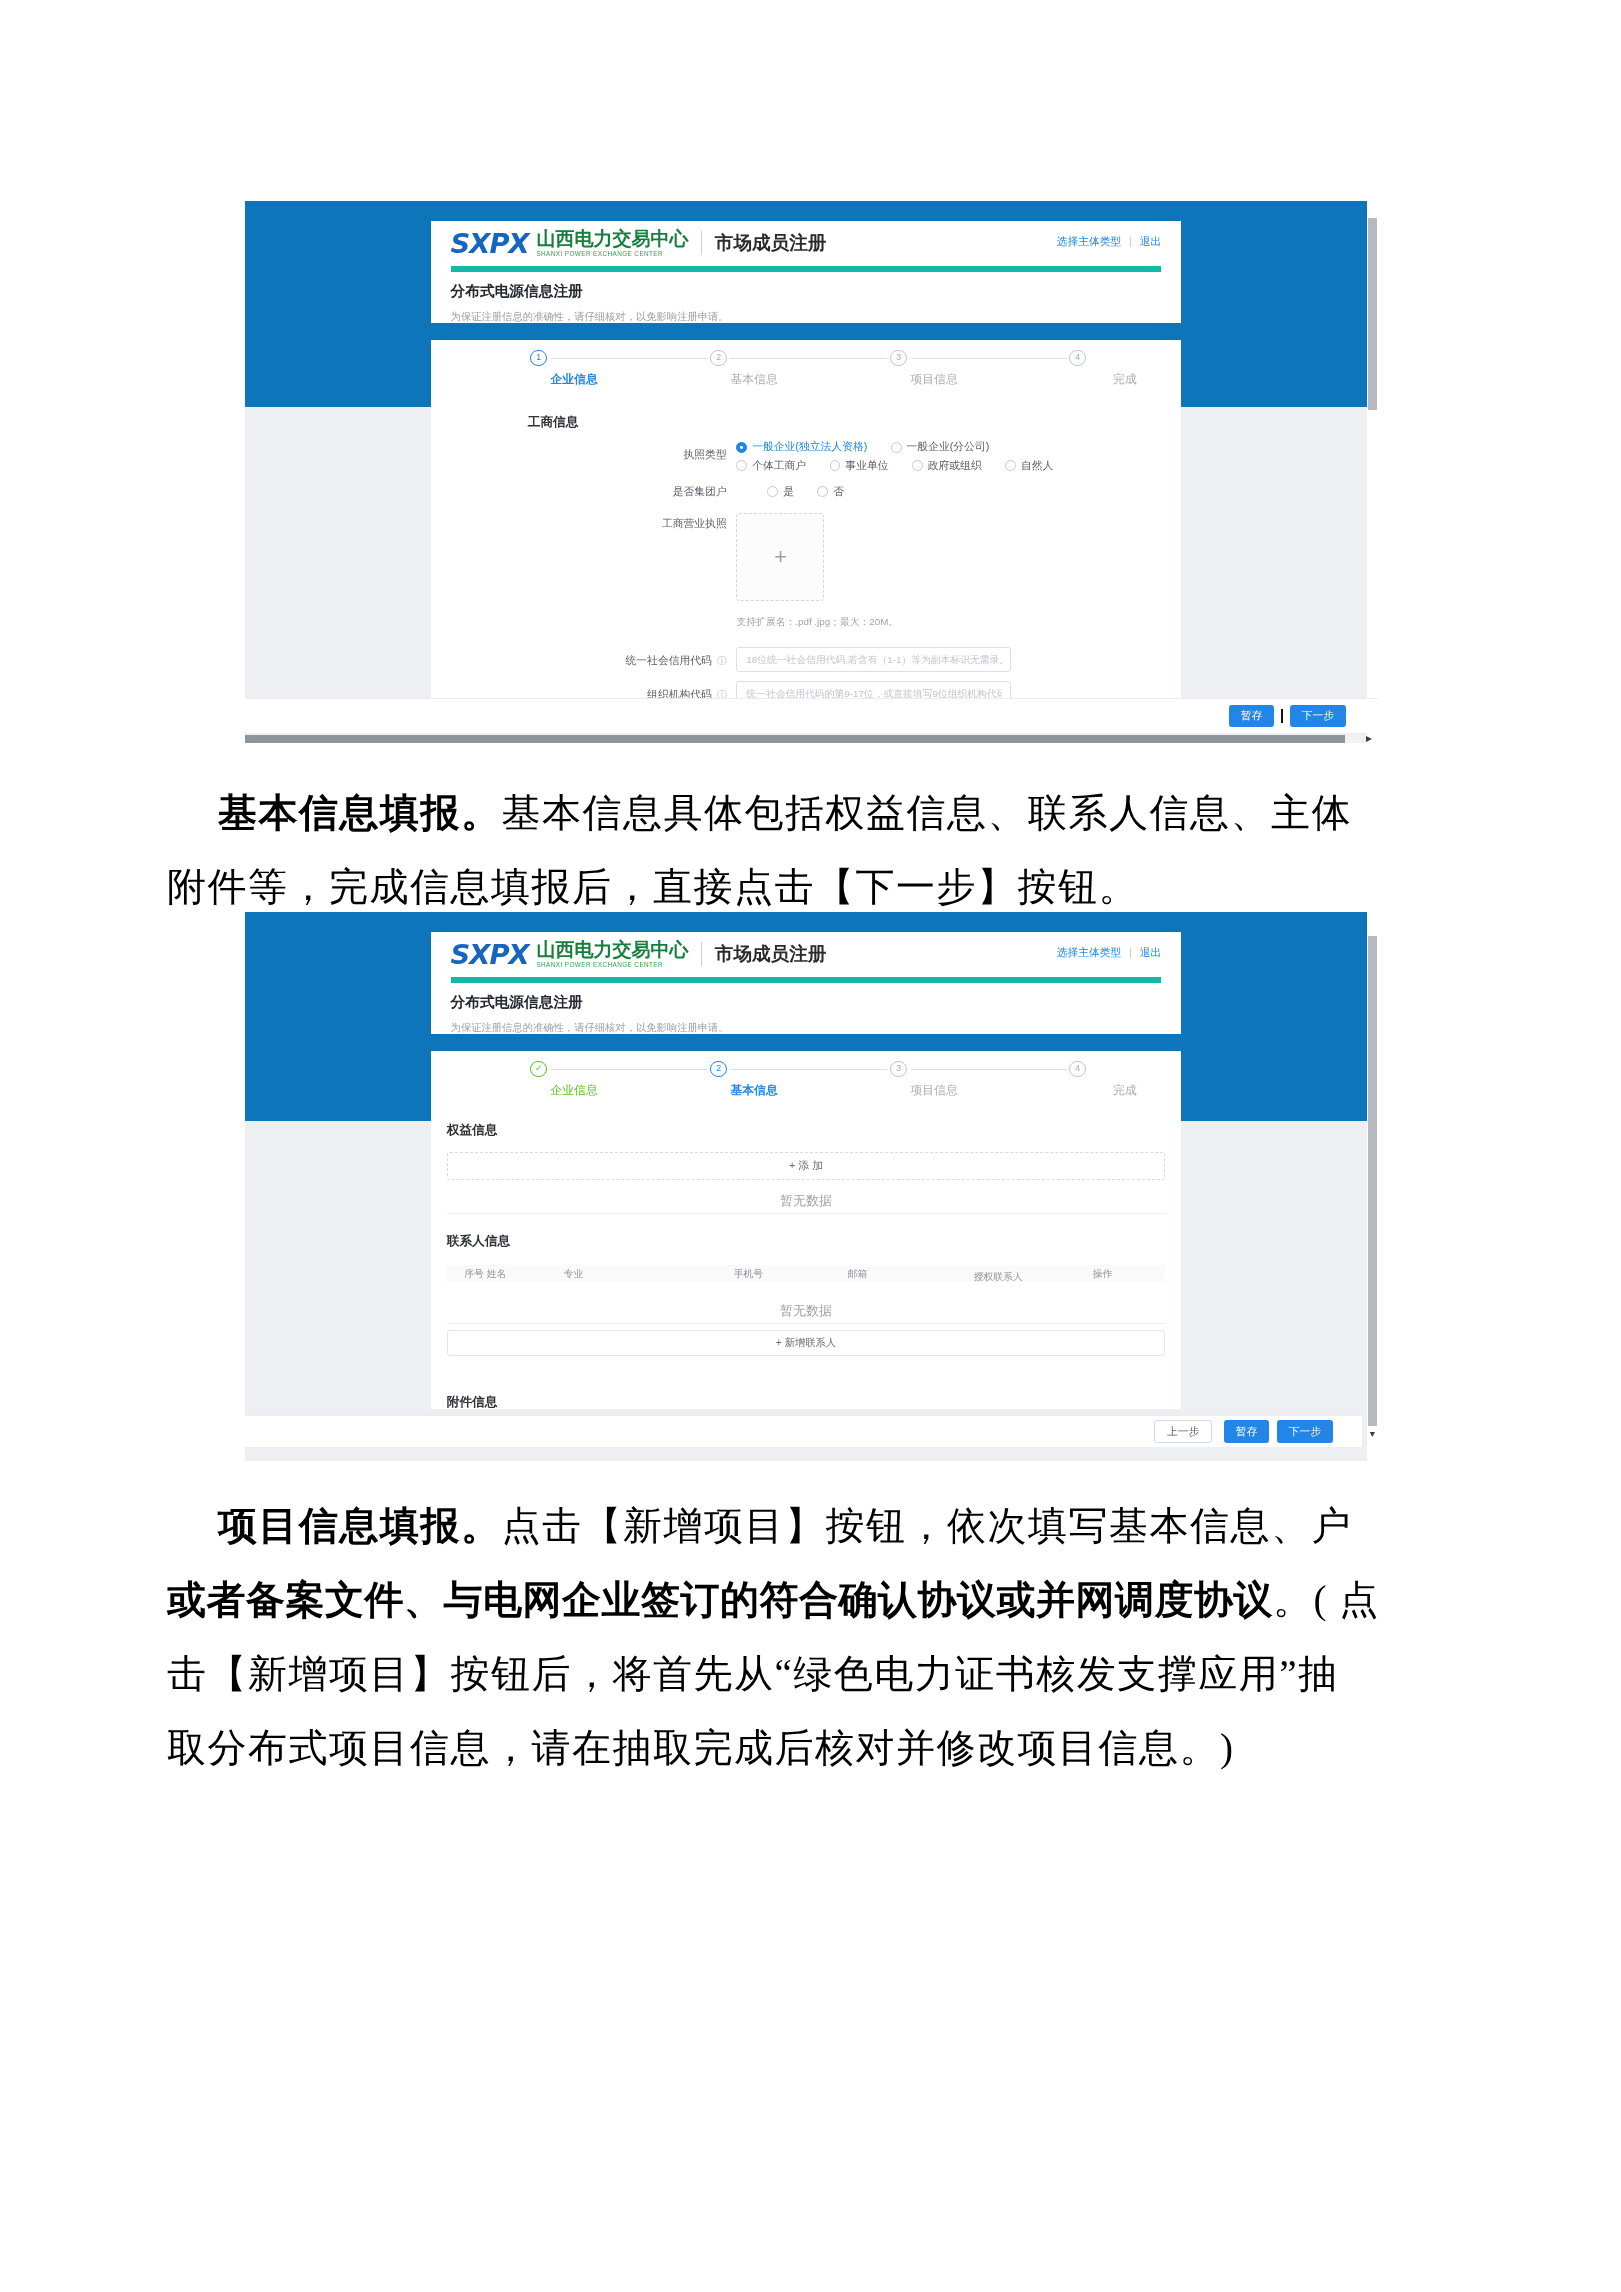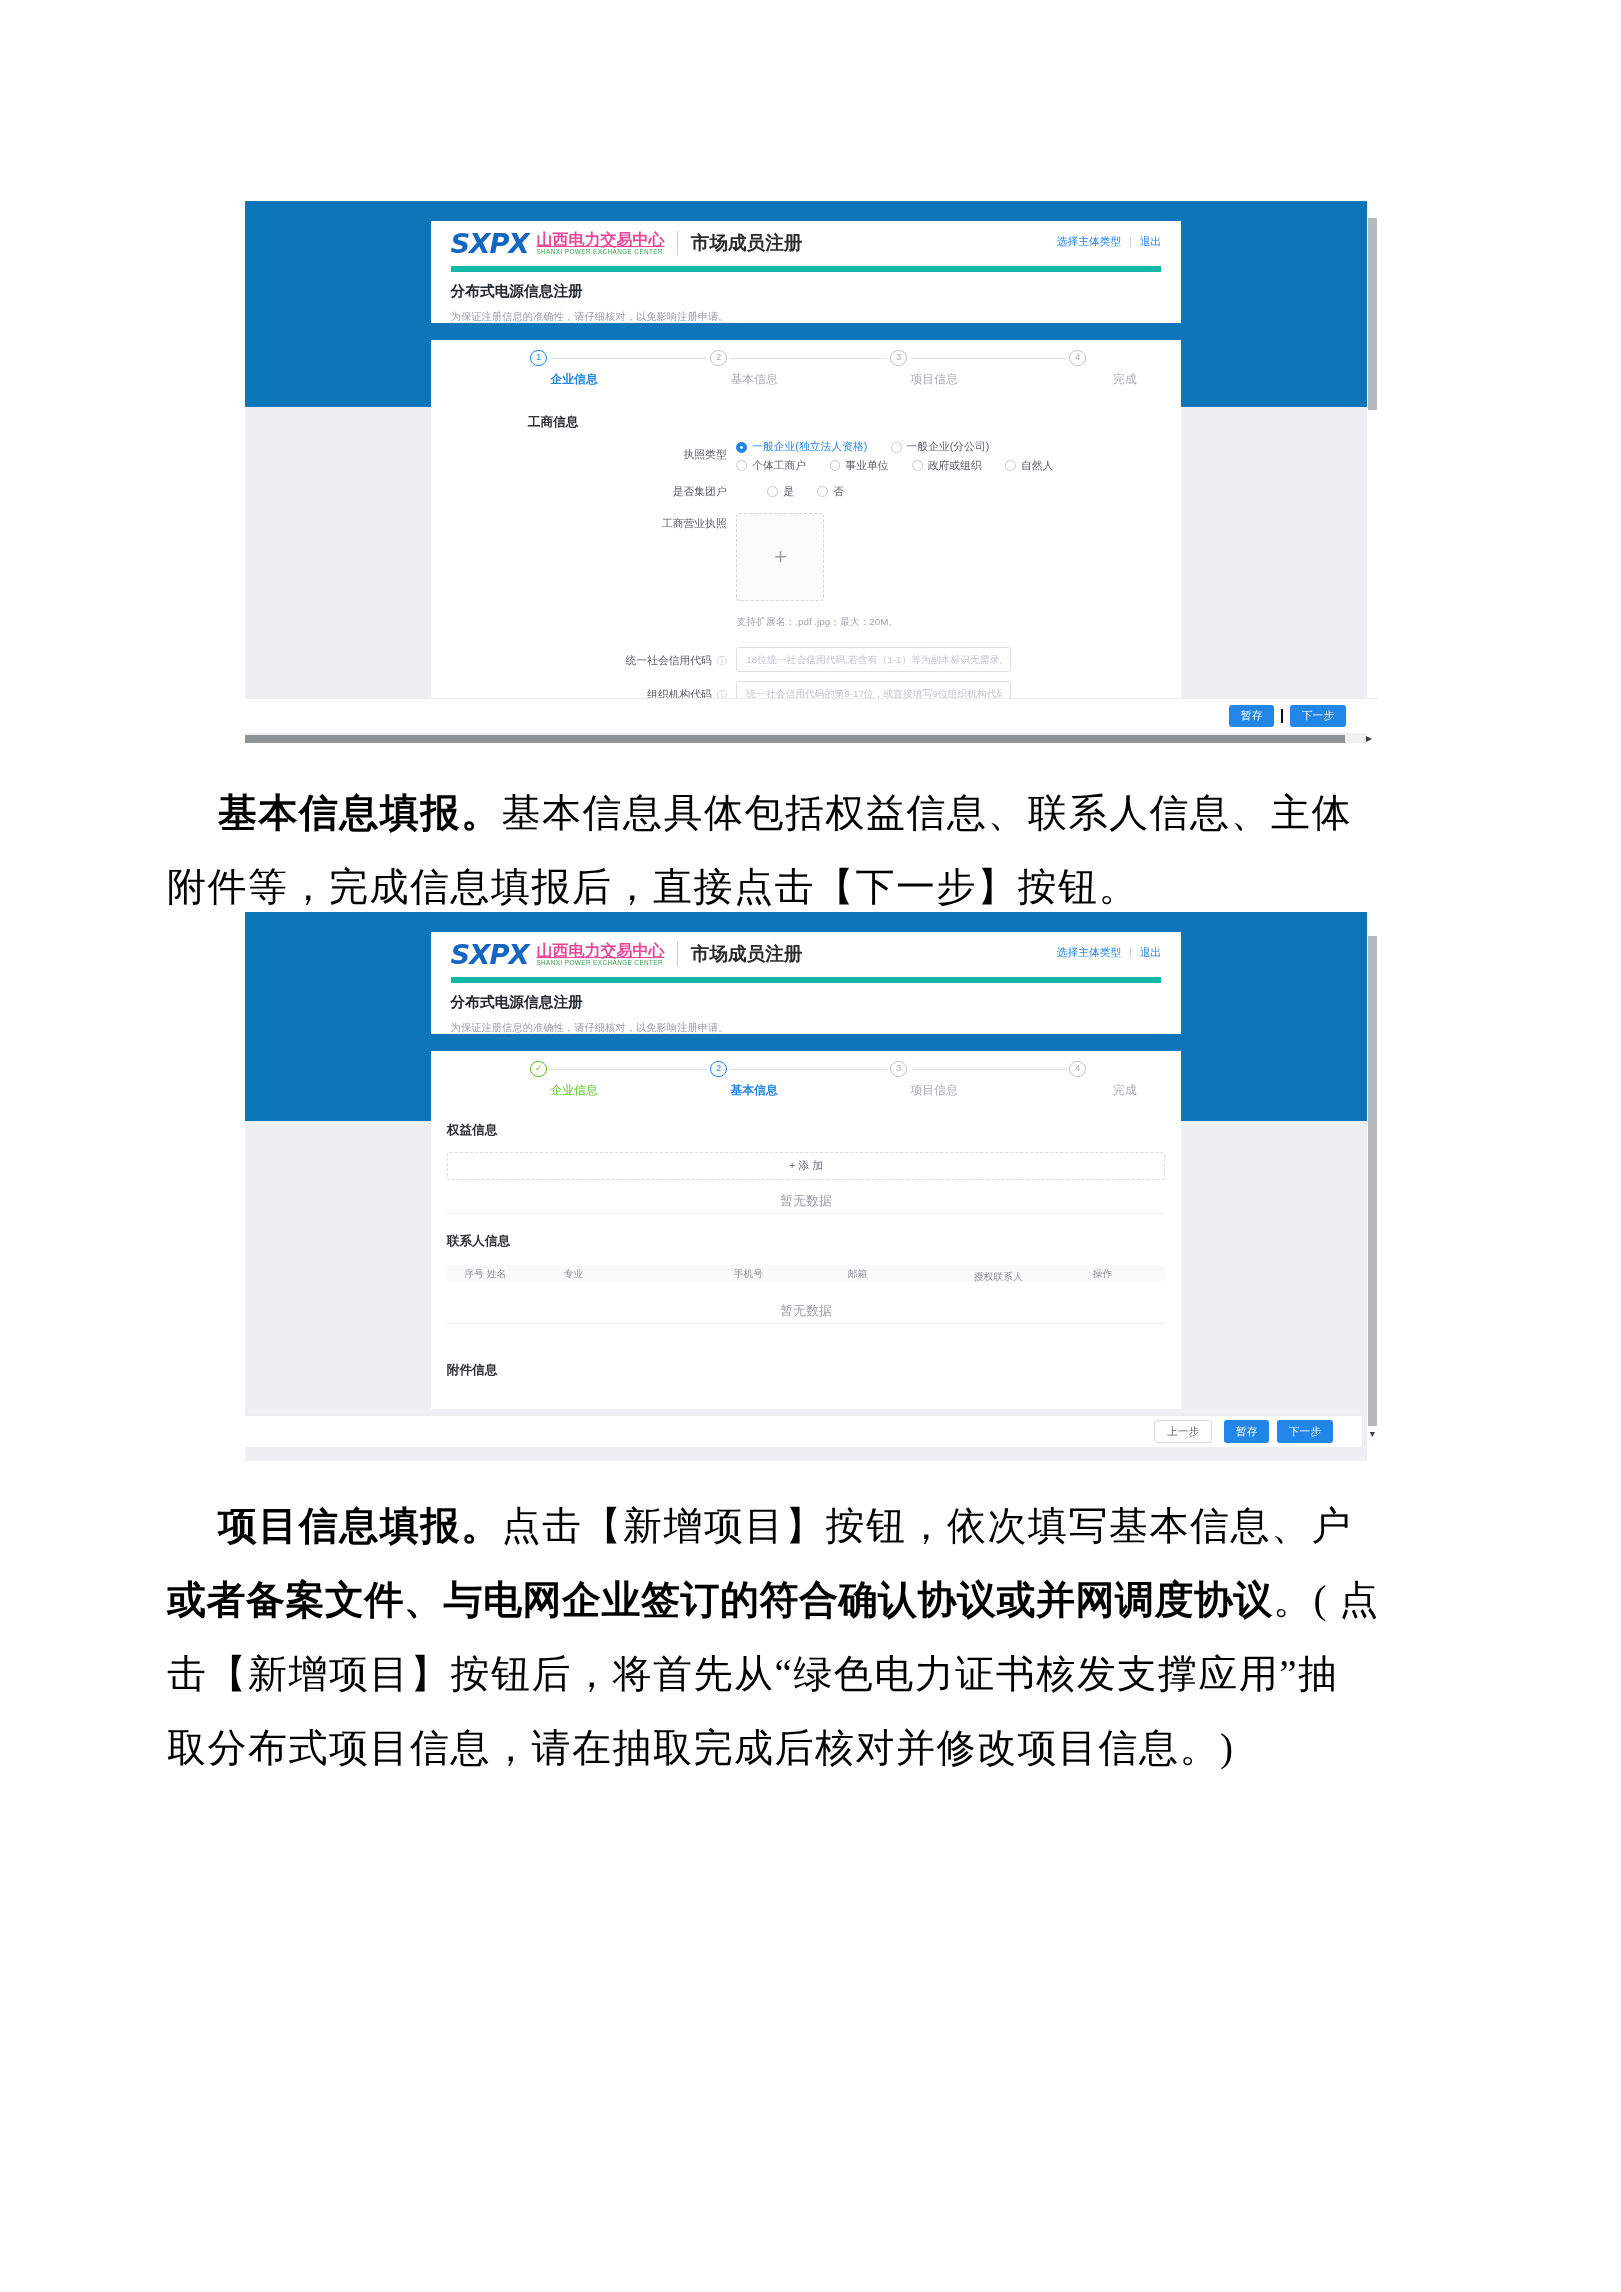--- a/index.html
+++ b/index.html
@@ -11,21 +11,21 @@
   .shot { position:absolute; width:1134px; background:#ffffff; overflow:hidden; }
   .pagebg { position:absolute; left:0; top:0; width:1122px; height:100%; background:#edeff2; }
   .banner { position:absolute; left:0; top:0; width:1122px; background:#0d76bb; }
 
   .hcard { position:absolute; left:186px; top:19.6px; width:750px; height:102px; background:#fff;
            padding:0 19.6px; box-sizing:border-box; }
   .logo-row { display:flex; align-items:center; height:45px; border-bottom:6px solid #14b8a6; position:relative; }
   .sxpx { font-family:"DejaVu Sans","Liberation Sans",sans-serif; font-style:italic; font-weight:900;
           font-size:27.4px; color:#1566c0; letter-spacing:-1px; }
   .logo-cn { margin-left:7.8px; line-height:1.1; }
-  .logo-cn .cn { display:block; font-size:16px; font-weight:bold; color:#ec4899;text-decoration:underline; }
+  .logo-cn .cn { display:block; font-size:19px; font-weight:bold; color:#15803d; }
   .logo-cn .en { display:block; font-size:6.4px; color:#33a04a; letter-spacing:0.4px; }
   .logo-div { width:1px; height:23.5px; background:#cfcfcf; margin:0 12.7px; }
   .app-title { font-size:18.6px; color:#2b2b2b; font-weight:600; }
   .hlinks { position:absolute; right:0; top:14.7px; font-size:10.8px; color:#2186e8; display:flex; }
   .hlinks .sep { color:#c9c9c9; margin:0 7.8px; }
   .hlinks a { color:#2186e8; text-decoration:none; cursor:pointer; }
   .pg-title { font-size:14.7px; font-weight:bold; color:#24292f; margin-top:10.8px; }
   .pg-sub { font-size:10.3px; color:#9aa0a6; margin-top:8.8px; }
 
   .ccard { position:absolute; left:186px; top:139px; width:750px; height:358px; background:#fff;
@@ -305,20 +305,21 @@
         <span style="left:287px;">手机号</span>
         <span style="left:401px;">邮箱</span>
         <span style="left:527px;">
           <span>授权联系人</span>
           <span class="info">ⓘ</span>
         </span>
         <span style="left:646px;">操作</span>
       </div>
       <div class="empty" style="margin-top:19.6px;">暂无数据</div>
       <div class="hr"></div>
+      <div class="addrow">+ 新增联系人</div>
 
       <div class="sec-title" style="margin-top:38px;">附件信息</div>
     </div>
 
     <div class="footer" style="top:503px; width:1117px; height:32px; padding-right:29px;">
       <button class="btn plain">上一步</button>
       <span class="gap12"></span>
       <button class="btn">暂存</button>
       <span class="gap8"></span>
       <button class="btn">下一步</button>

